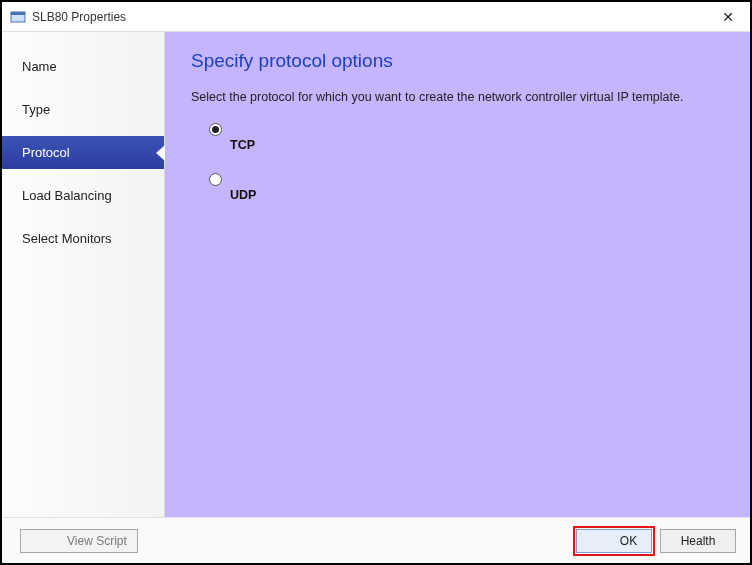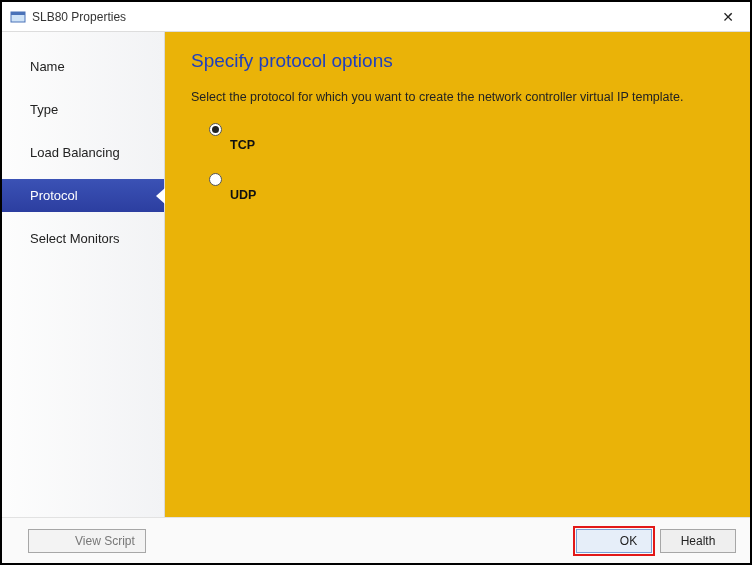--- a/index.html
+++ b/index.html
@@ -10,21 +10,21 @@
     margin: 0;
     padding: 0;
     background: #fff;
   }
   .window {
     width: 752px;
     height: 565px;
     border: 2px solid #000;
     display: flex;
     flex-direction: column;
-    background: #eab308;
+    background: #c4b5fd;
   }
   .titlebar {
     height: 30px;
     display: flex;
     align-items: center;
     padding: 0 8px;
     border-bottom: 1px solid #ddd;
     background: #fff;
   }
   .titlebar .app-icon {
@@ -54,21 +54,21 @@
     min-height: 0;
   }
   .sidebar {
     width: 163px;
     background: linear-gradient(to right, #fdfdfd, #f2f3f5);
     border-right: 1px solid #d9d9d9;
     padding-top: 18px;
   }
   .sidebar-item {
     position: relative;
-    padding: 9px 28px;
+    padding: 9px 20px;
     font-size: 13px;
     color: #222;
     cursor: pointer;
     margin-bottom: 10px;
   }
   .sidebar-item.selected {
     background: linear-gradient(to bottom, #3b52b5, #2c3ea0);
     color: #fff;
   }
   .sidebar-item.selected::after {
@@ -147,21 +147,21 @@
     background: #efefef;
     color: #222;
     cursor: pointer;
     padding: 0 10px;
     margin-left: 8px;
     display: inline-flex;
     align-items: center;
     justify-content: center;
   }
   .btn.view-script {
-    margin-left: 12px;
+    margin-left: 4px;
     color: #777;
     background: #f3f3f3;
     padding-left: 46px;
   }
   .btn.ok {
     outline: 2px solid #e21818;
     outline-offset: 1px;
     border: 1px solid #7a9fd6;
     background: #e6eef9;
     padding-left: 39px;
@@ -185,25 +185,25 @@
 
   <div class="body">
 
     <div class="sidebar">
       <div class="sidebar-item">
         <span>Name</span>
       </div>
       <div class="sidebar-item">
         <span>Type</span>
       </div>
-      <div class="sidebar-item">
-        <span>Load Balancing</span>
-      </div>
       <div class="sidebar-item selected">
         <span>Protocol</span>
+      </div>
+      <div class="sidebar-item">
+        <span>Load Balancing</span>
       </div>
       <div class="sidebar-item">
         <span>Select Monitors</span>
       </div>
     </div>
 
     <div class="content">
       <h1>Specify protocol options</h1>
       <div class="instruction">Select the protocol for which you want to create the network controller virtual IP template.</div>
 

